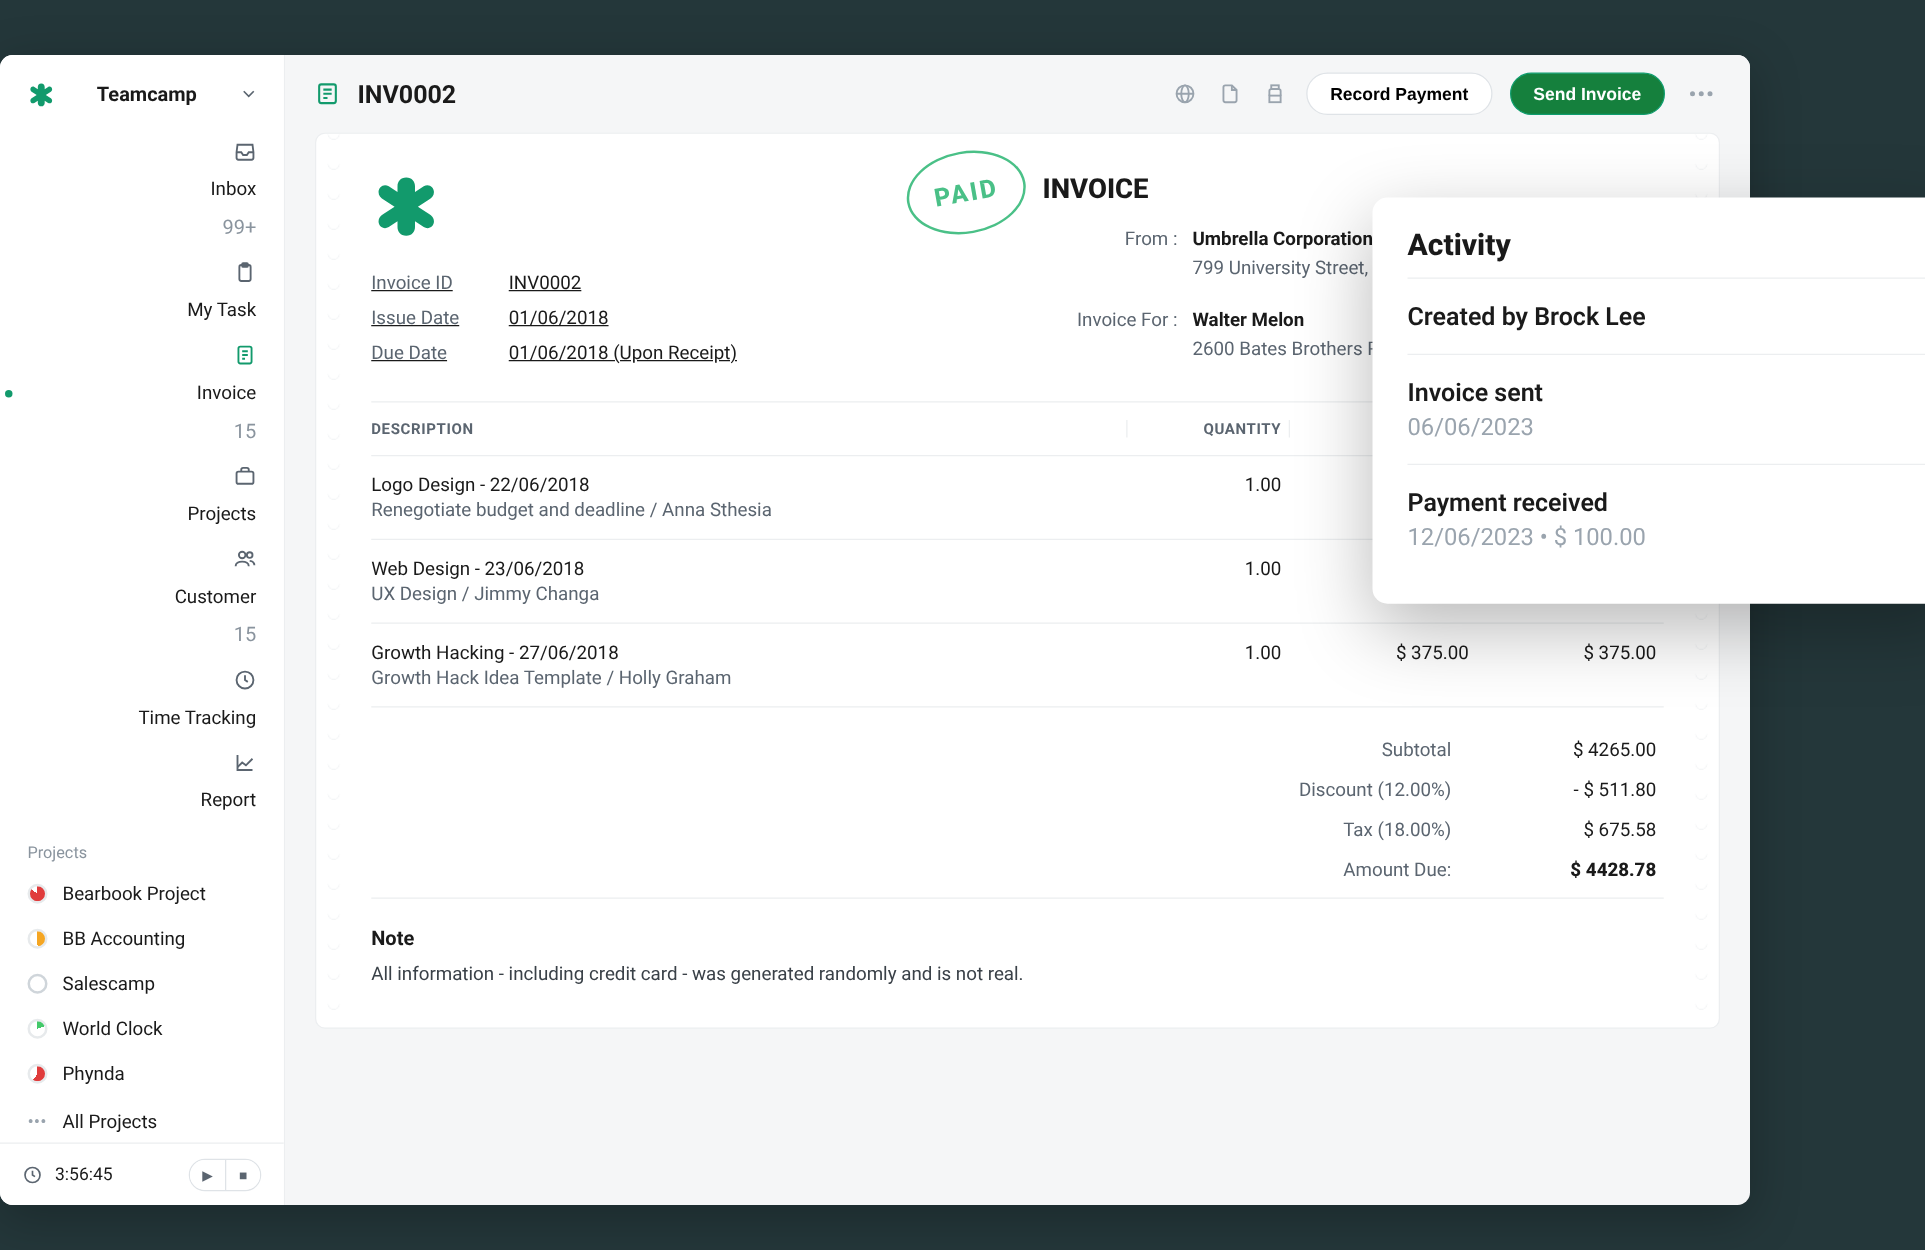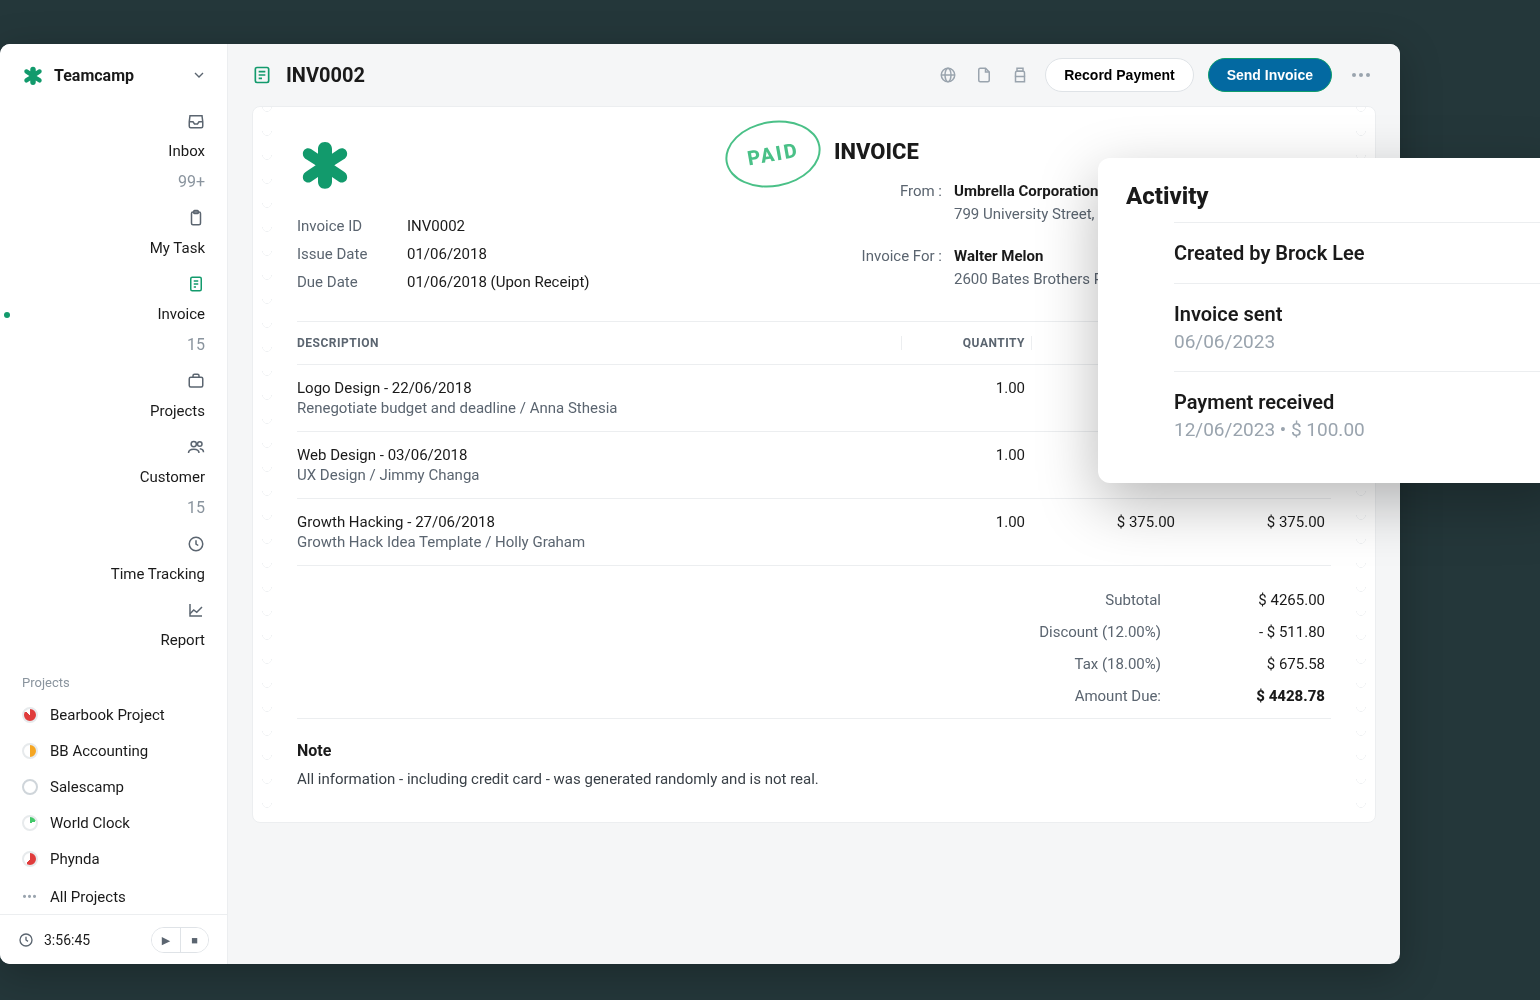--- a/index.html
+++ b/index.html
@@ -1,19 +1,19 @@
 <!DOCTYPE html>
 <html><head>
 <meta charset="utf-8">
 <style>
 * { box-sizing: border-box; margin: 0; padding: 0; }
 body { font-family: -apple-system, BlinkMacSystemFont, "Segoe UI", Roboto, sans-serif; background: #24373a; width: 1540px; height: 1000px; overflow: hidden; color: #1a1a1a; }
 .app { position: absolute; top: 44px; left: 0; width: 1400px; height: 920px; background: #f5f6f7; border-radius: 10px; display: flex; box-shadow: 0 10px 40px rgba(0,0,0,0.25); overflow: visible; }
 .sidebar { width: 228px; background: #fff; border-right: 1px solid #eceef0; display: flex; flex-direction: column; padding: 14px 0 10px 0; border-radius: 10px 0 0 10px; }
-.brand { display: flex; align-items: center; gap: 10px; padding: 6px 20px 18px 22px; }
+.brand { display: flex; align-items: center; gap: 10px; padding: 6px 20px 18px 22px; text-align: center; }
 .brand-logo { width: 22px; height: 22px; color: #129a6c; }
 .brand-name { font-weight: 700; font-size: 16px; flex: 1; }
 .chevron { color: #5b6570; }
 .nav { display: flex; flex-direction: column; gap: 2px; padding: 0 10px; }
 .nav-item { display: flex; align-items: flex-end; gap: 12px; padding: 8px 12px; border-radius: 6px; font-size: 15px; color: #1a1a1a; cursor: pointer; position: relative; flex-direction: column; }
 .nav-item.active::before { content:""; position:absolute; left:-6px; top:50%; transform:translateY(-50%); width:6px; height:6px; border-radius:50%; background:#129a6c; }
 .nav-item .ic { width: 18px; height: 18px; color: #5b6570; flex-shrink:0; display:flex; align-items:center; justify-content:center; }
 .nav-item.active .ic { color:#129a6c; }
 .badge { margin-left: auto; font-size: 16px; color: #8a949e; }
 .section-label { font-size: 13px; color: #8a949e; padding: 18px 22px 8px 22px; }
@@ -27,35 +27,35 @@
 .pill-btn { width:28px; height:24px; display:flex; align-items:center; justify-content:center; background:#fff; cursor:pointer; font-size:11px; color:#5b6570; }
 .pill-btn + .pill-btn { border-left:1px solid #dfe3e7; }
 
 .main { flex:1; display:flex; flex-direction:column; overflow:hidden; border-radius: 0 10px 10px 0; }
 .topbar { display:flex; align-items:center; gap:14px; padding:14px 24px; background:#f5f6f7; }
 .topbar .doc-ic { width:20px; height:20px; color:#129a6c; }
 .topbar h1 { font-size:20px; font-weight:700; color:#1a1a1a; }
 .topbar-right { margin-left:auto; display:flex; align-items:center; gap:14px; }
 .icon-btn { width:22px; height:22px; display:flex; align-items:center; justify-content:center; color:#9aa4ae; cursor:pointer; }
 .btn { border:1px solid #dfe3e7; background:#fff; padding:8px 18px; border-radius:20px; font-size:14px; font-weight:600; cursor:pointer; }
-.btn-primary { background:#0369a1; color:#fff; border-color:#0f9d6e; }
+.btn-primary { background:#15803d; color:#fff; border-color:#0f9d6e; }
 .more-dots { display:flex; gap:3px; cursor:pointer; padding:6px; }
 .more-dots span { width:4px; height:4px; border-radius:50%; background:#9aa4ae; }
 
 .content { flex:1; padding:0 24px 24px 24px; overflow:auto; }
 .sheet { background:#fff; border:1px solid #eceef0; border-radius:8px; position:relative; }
 .sheet::before, .sheet::after { content:""; position:absolute; top:0; bottom:0; width:28px; background: radial-gradient(circle at 14px 0, transparent 4px, #cfd5da 4.5px, transparent 5px) 0 0 / 28px 24px repeat-y; opacity:.35; }
 .sheet::before { left:0; }
 .sheet::after { right:0; }
 .sheet-inner { padding: 28px 44px; }
 .hdr { display:grid; grid-template-columns: 1fr 1fr; gap:40px; position:relative; padding-bottom:20px; }
 .logo-big { width:56px; height:56px; color:#129a6c; }
 .stamp { position:absolute; left:46%; top:-14px; transform:translateX(-50%) rotate(-10deg); color:#2bb673; border:2px solid #2bb673; border-radius:50%; width:96px; height:66px; display:flex; align-items:center; justify-content:center; font-weight:800; letter-spacing:2px; font-size:20px; opacity:.85; }
 .invoice-title { font-size:22px; font-weight:800; color:#1a1a1a; margin:4px 0 18px 0; }
-.meta-grid { display:grid; grid-template-columns:110px 1fr; row-gap:10px; font-size:15px; }
+.meta-grid { display:grid; grid-template-columns:110px 1fr; row-gap:10px; font-size:15px;text-decoration:underline; }
 .meta-grid .k { color:#5b6570; }
 .party-grid { display:grid; grid-template-columns:120px 1fr; row-gap:22px; font-size:15px; align-items:start; }
 .party-grid .k { color:#5b6570; text-align:right; padding-right:12px; }
 .party-grid strong { display:block; font-weight:700; margin-bottom:4px; }
 .party-grid .addr { color:#5b6570; line-height:1.4; }
 
 .tbl { width:100%; margin-top:10px; border-top:1px solid #eceef0; }
 .thead { display:grid; grid-template-columns: 1fr 130px 150px 150px; padding:14px 0; font-size:12px; font-weight:700; letter-spacing:.5px; color:#5b6570; border-bottom:1px solid #eceef0; }
 .thead > div:nth-child(n+2) { text-align:right; border-left:1px solid #eceef0; padding-right:6px; }
 .trow { display:grid; grid-template-columns: 1fr 130px 150px 150px; padding:14px 0; border-bottom:1px solid #eceef0; font-size:15px; }
@@ -65,21 +65,21 @@
 .totals-row { display:grid; grid-template-columns: 1fr 150px 160px; padding:7px 0; font-size:15px; }
 .totals-row .lbl { grid-column:2; text-align:right; color:#5b6570; padding-right:10px; }
 .totals-row .val { text-align:right; padding-right:6px; }
 .totals-row.bold .val { font-weight:800; font-size:15px; }
 .note { padding:22px 0 6px 0; }
 .note h4 { font-size:16px; font-weight:700; margin-bottom:10px; }
 .note p { font-size:15px; color:#3a4148; }
 
 .activity-card { position:absolute; top:114px; right:-168px; width:470px; background:#fff; border-radius:12px; box-shadow: 0 20px 60px rgba(0,0,0,.28); padding:24px 28px; z-index:50; }
 .activity-card h2 { font-size:24px; font-weight:800; margin-bottom:12px; }
-.act-item { padding:18px 0; border-top:1px solid #eceef0;margin-left:48px; }
+.act-item { padding:18px 0; border-top:1px solid #eceef0; }
 .act-item:first-of-type { border-top:1px solid #eceef0; }
 .act-item .t { font-size:20px; font-weight:600; color:#1a1a1a; }
 .act-item .d { font-size:19px; color:#9aa4ae; margin-top:4px; }
 
 svg { display:block; }
 </style>
 </head>
 <body>
 
 <div class="app">
@@ -296,21 +296,21 @@
                   <div>
                     <div>Logo Design - 22/06/2018</div>
                     <div class="sub">Renegotiate budget and deadline / Anna Sthesia</div>
                   </div>
                   <div>1.00</div>
                   <div>$ 1,250.00</div>
                   <div>$ 1,250.00</div>
                 </div>
                 <div class="trow">
                   <div>
-                    <div>Web Design - 03/06/2018</div>
+                    <div>Web Design - 23/06/2018</div>
                     <div class="sub">UX Design / Jimmy Changa</div>
                   </div>
                   <div>1.00</div>
                   <div>$ 2,640.00</div>
                   <div>$ 2,640.00</div>
                 </div>
                 <div class="trow">
                   <div>
                     <div>Growth Hacking - 27/06/2018</div>
                     <div class="sub">Growth Hack Idea Template / Holly Graham</div>

